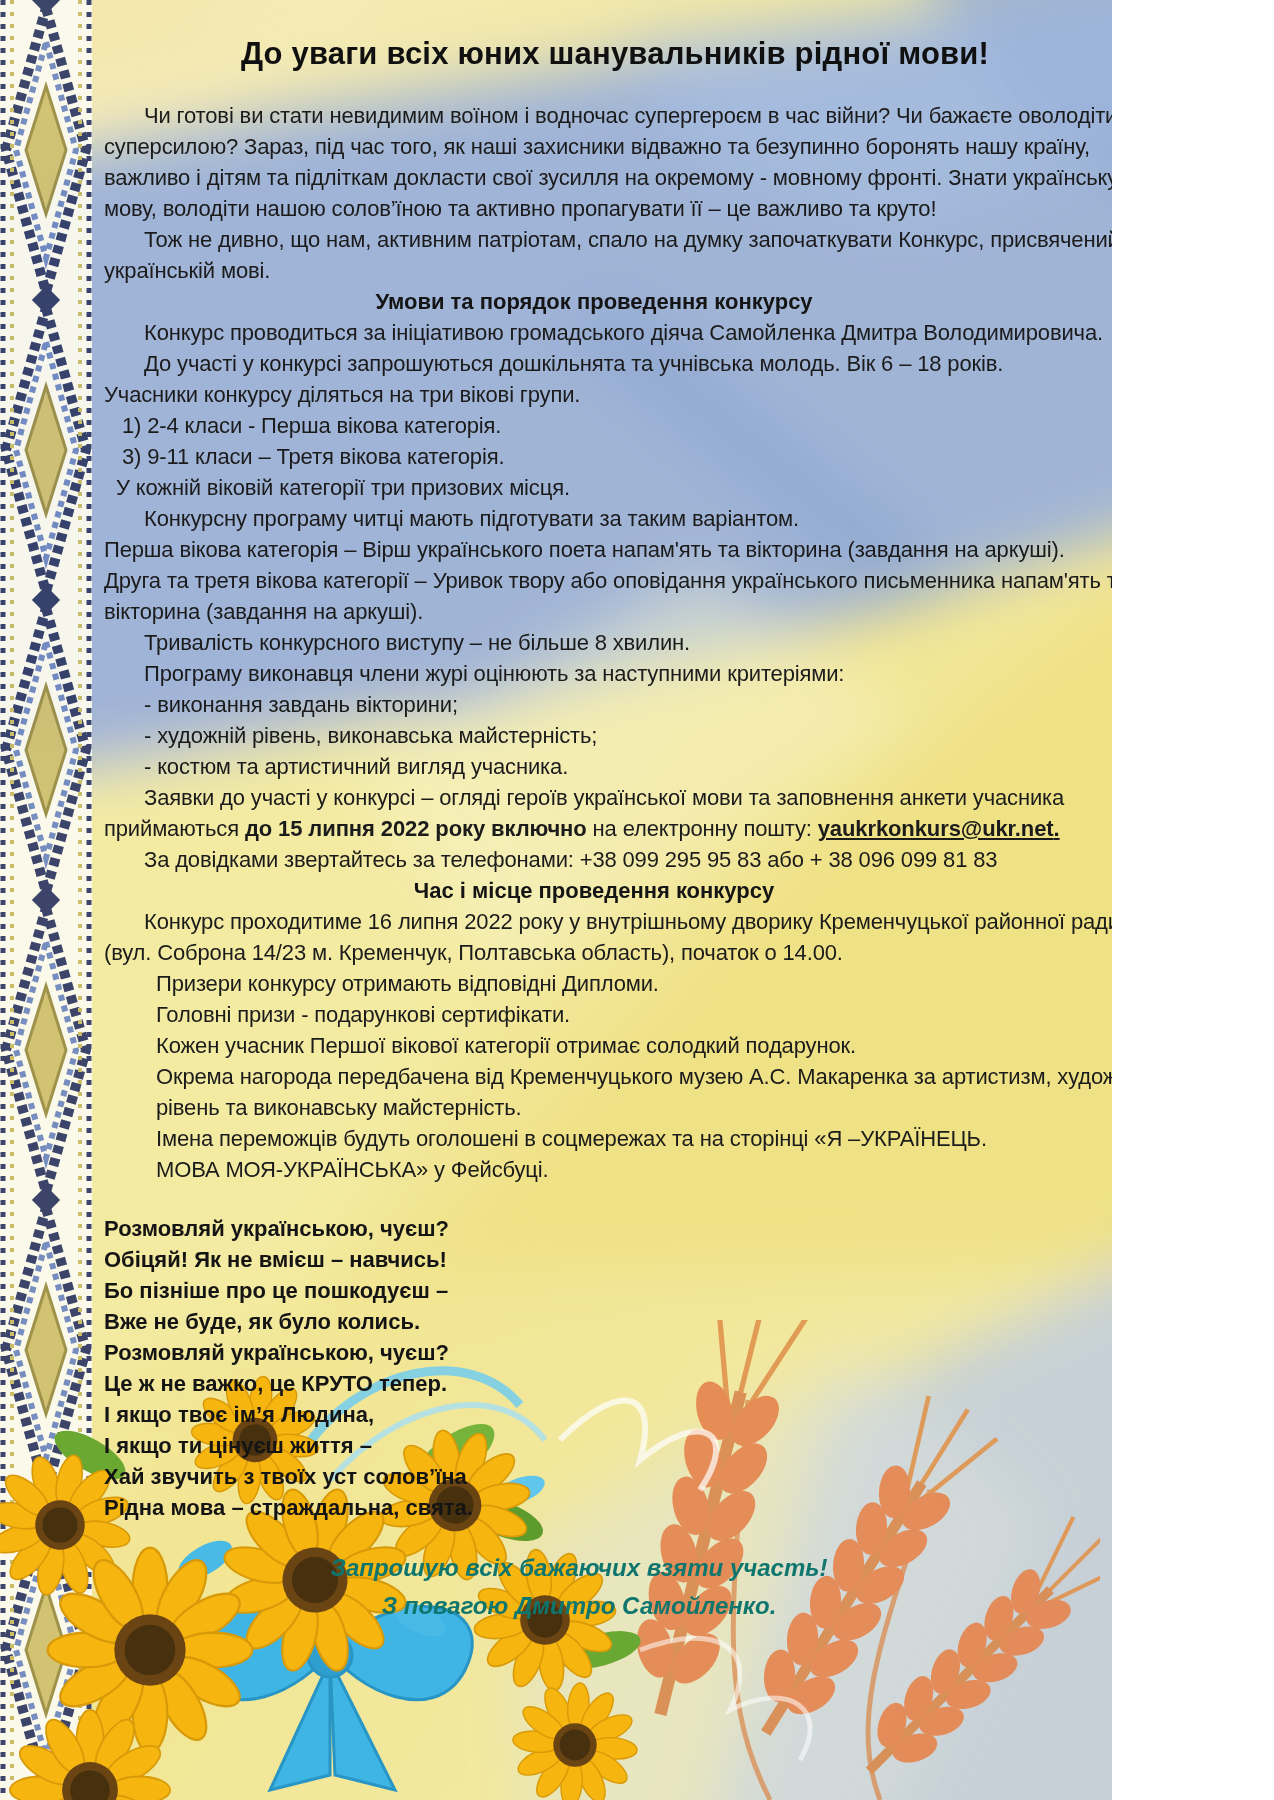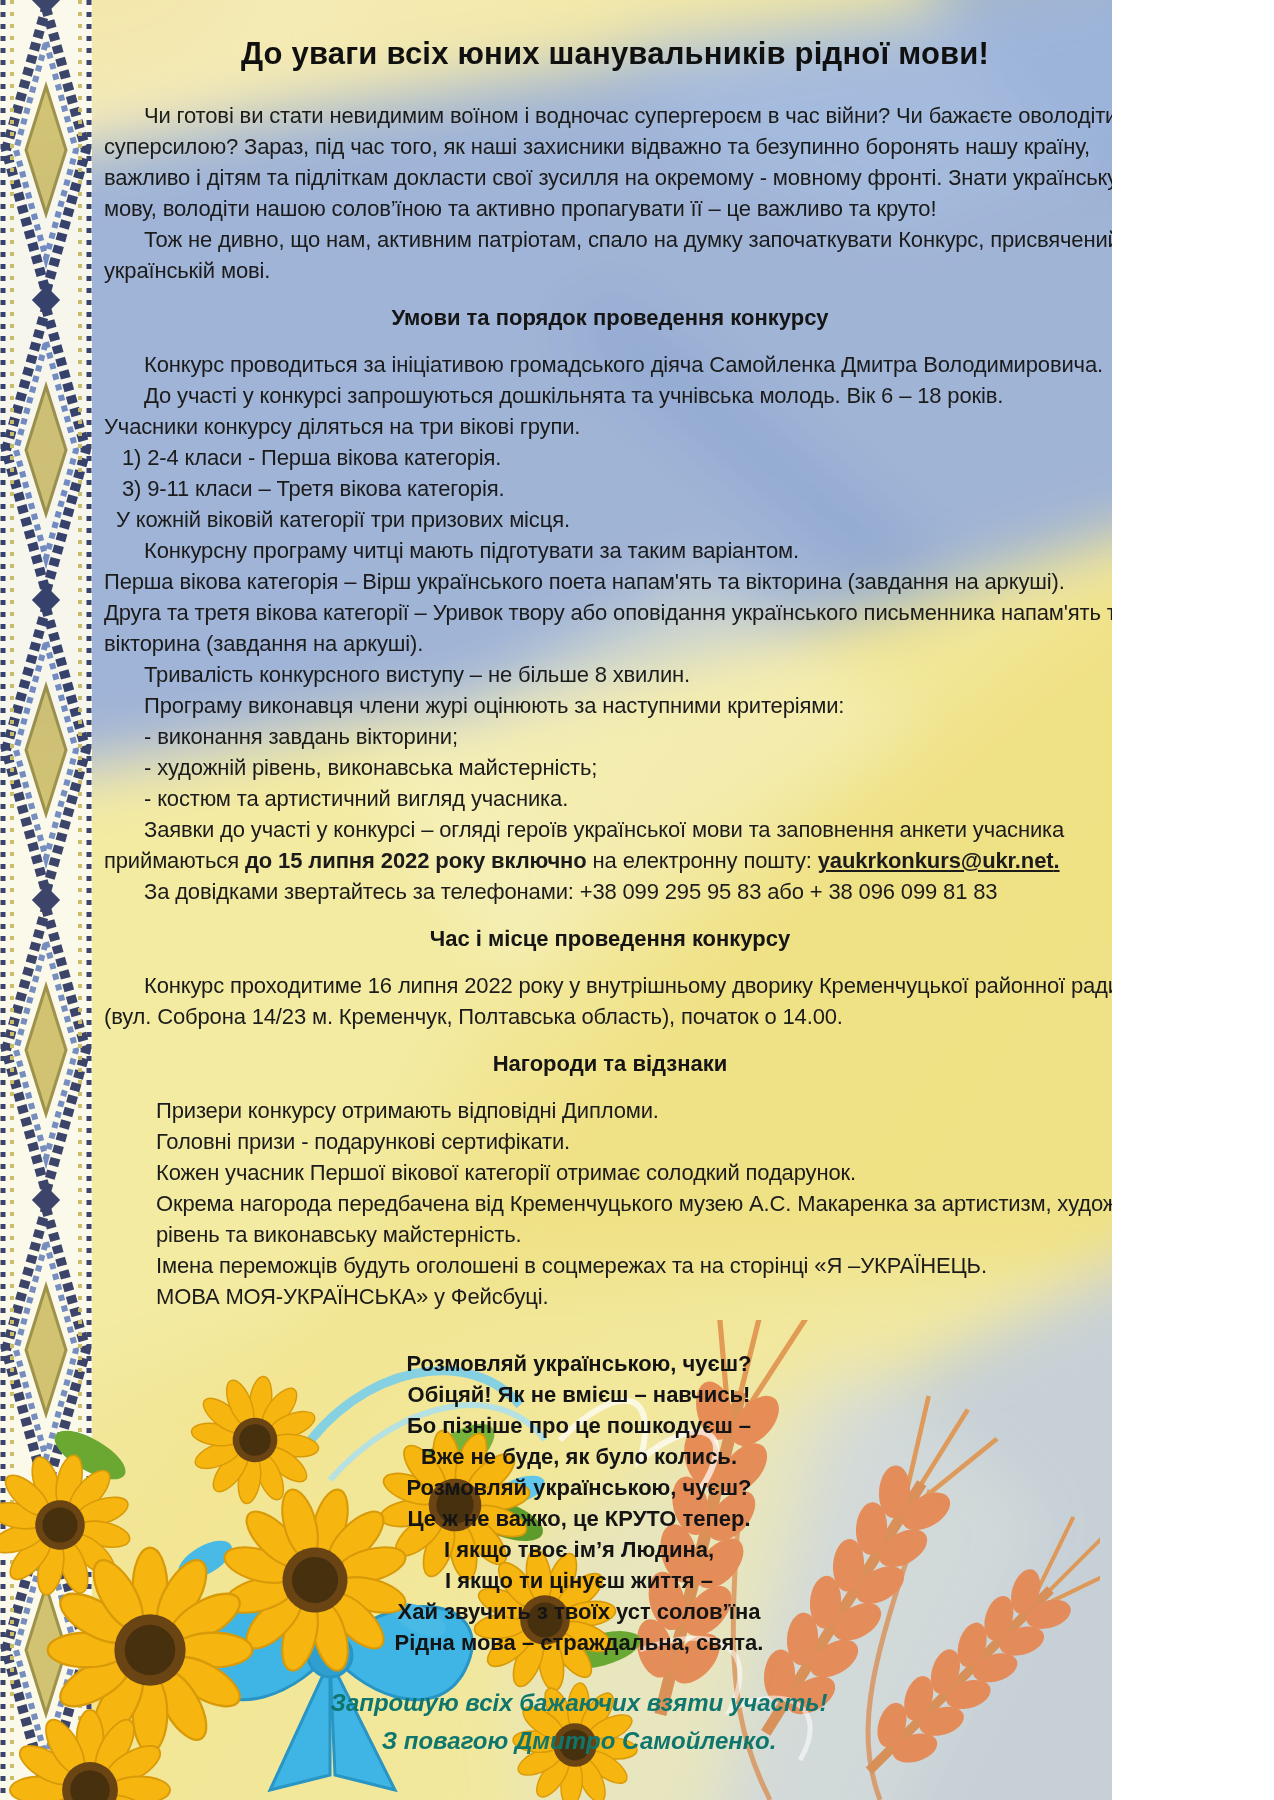--- a/index.html
+++ b/index.html
@@ -21,27 +21,27 @@
     font:22px/31px "Liberation Sans", sans-serif;
     color:#1b1b1b; margin:0; letter-spacing:-0.15px; text-align:left;
   }
   .ind   { text-indent:40px; }
   .tiny  { padding-left:12px; }
   .num   { padding-left:18px; }
   .dash  { padding-left:40px; }
   .hang  { padding-left:52px; }
   h2 {
     font:bold 22px/31px "Liberation Sans", sans-serif;
-    margin:16px; width:980px; text-align:center; color:#151515;
+    margin:0; width:980px; text-align:center; color:#151515;
   }
   .email { text-decoration:underline; }
   .u { text-decoration:underline; }
   b { letter-spacing:-0.1px; }
   .poem {
-    width:950px; text-align:center; margin-top:36px;
+    width:950px; text-align:left; margin-top:28px;
     font:bold 22px/31px "Liberation Sans", sans-serif; color:#141414;
   }
   .sign {
     width:950px; text-align:center; margin-top:26px;
     font:italic bold 24px/38px "Liberation Sans", sans-serif; color:#0f766e;
   }
 </style>
 </head>
 <body>
 
@@ -202,21 +202,20 @@
     <p class="body dash">- художній рівень, виконавська майстерність;</p>
     <p class="body dash">- костюм та артистичний вигляд учасника.</p>
 
     <p class="body ind"><span>Заявки до участі у конкурсі – огляді героїв української мови та заповнення анкети учасника приймаються </span><b>до 15 липня 2022 року включно</b><span>  на електронну пошту: </span><b class="email">yaukrkonkurs@ukr.net</b><b class="u">.</b></p>
 
     <p class="body ind">За довідками звертайтесь за телефонами:   +38 099 295 95 83 або + 38 096 099 81 83</p>
 
     <h2>Час і місце проведення конкурсу</h2>
     <p class="body ind">Конкурс проходитиме 16 липня 2022 року у внутрішньому дворику  Кременчуцької районної ради. (вул. Соброна 14/23 м. Кременчук, Полтавська область), початок  о  14.00.</p>
 
-    <h2>Нагороди та відзнаки</h2>
     <p class="body hang">Призери конкурсу отримають відповідні Дипломи.</p>
     <p class="body hang">Головні призи - подарункові сертифікати.</p>
     <p class="body hang">Кожен учасник Першої вікової категорії отримає солодкий подарунок.</p>
     <p class="body hang">Окрема нагорода передбачена від Кременчуцького музею А.С. Макаренка за артистизм, художній рівень та виконавську майстерність.</p>
     <p class="body hang">Імена переможців будуть оголошені в соцмережах  та на сторінці «Я –УКРАЇНЕЦЬ.</p>
     <p class="body hang">МОВА МОЯ-УКРАЇНСЬКА» у Фейсбуці.</p>
 
     <div class="poem">
       <div>Розмовляй українською, чуєш?</div>
       <div>Обіцяй! Як не вмієш – навчись!</div>

